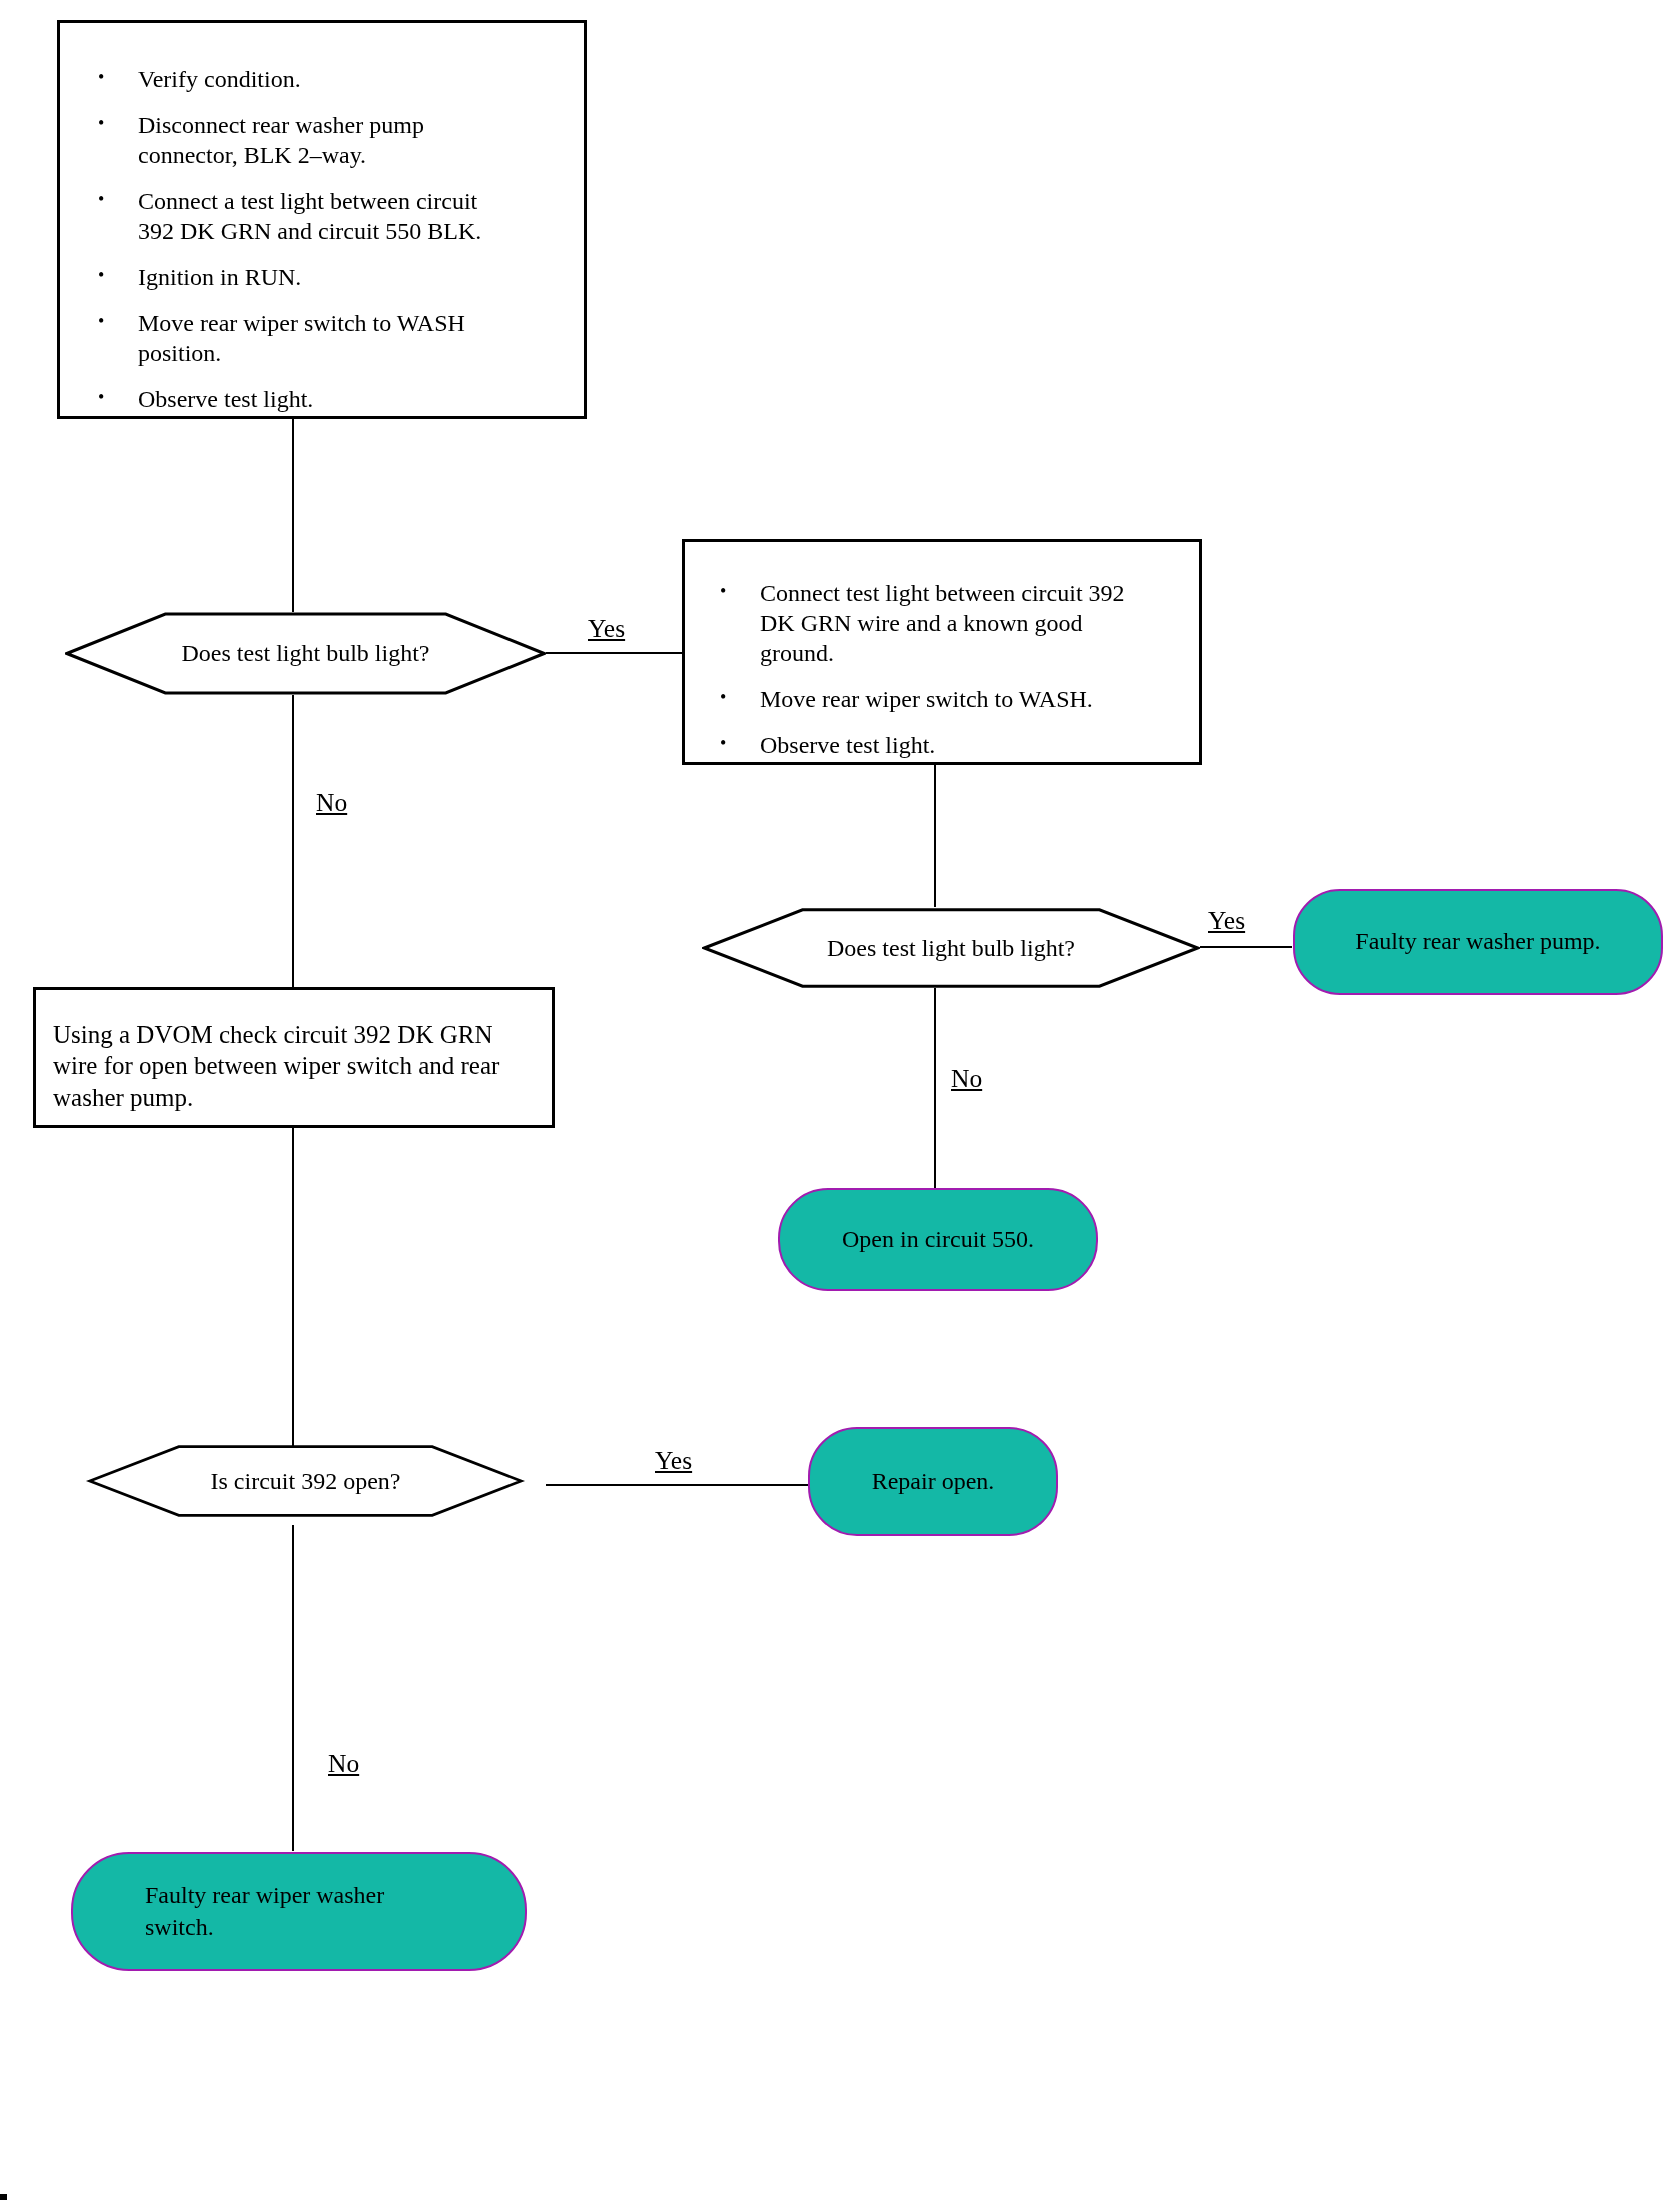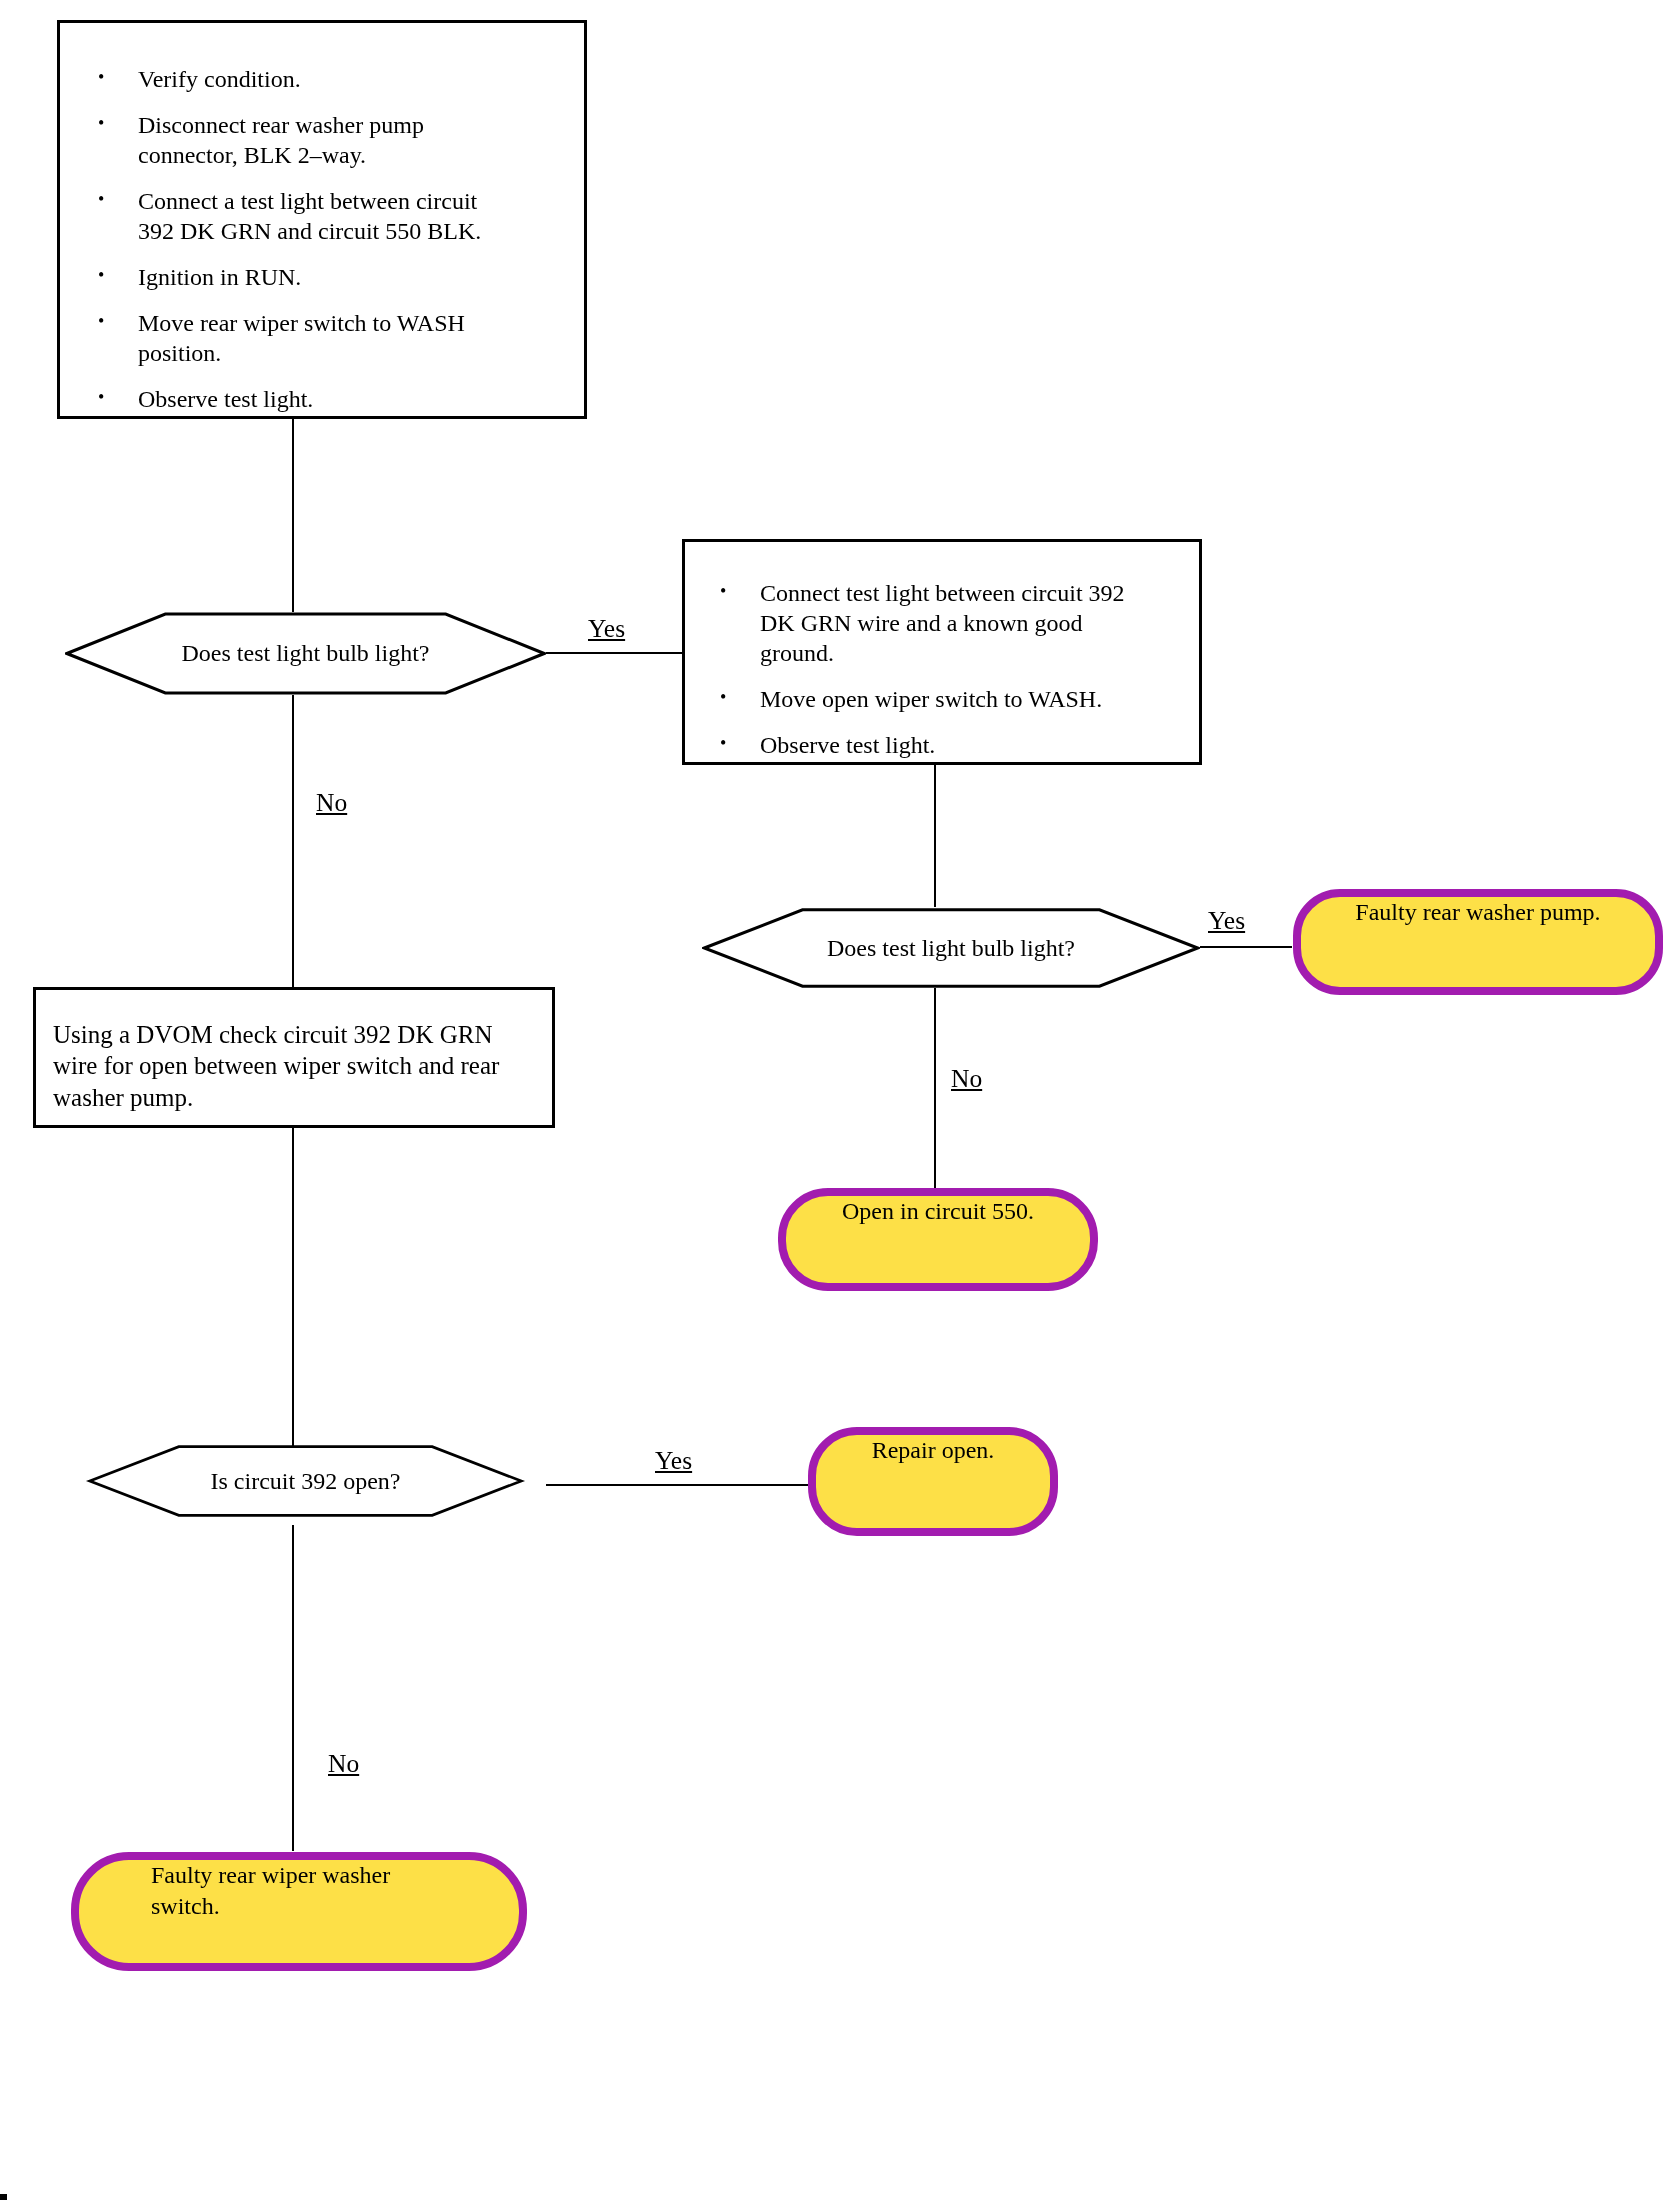--- a/index.html
+++ b/index.html
@@ -56,25 +56,25 @@
     left: 0; top: 0; right: 0; bottom: 0;
     display: flex;
     align-items: center;
     justify-content: center;
     font-size: 24px;
     text-align: center;
   }
   
   .stadium {
     position: absolute;
-    background: #fde047;
-    border: 8px solid #a21caf;
+    background: #14b8a6;
+    border: 2px solid #a21caf;
     box-sizing: border-box;
     display: flex;
-    align-items: flex-start;
+    align-items: center;
     justify-content: center;
     font-size: 24px;
     line-height: 1.3;
   }
   
   .edge-v {
     position: absolute;
     width: 1.8px;
     background: #000000;
   }
@@ -155,21 +155,21 @@
 
   <div class="node-box" style="left:682px; top:539px; width:520px; height:226px; padding:36px 14.6px 0 35px;">
     <div class="bullet-row">
       <span class="bullet-marker">•</span>
       <span class="bullet-text">Connect test light between circuit 392
 DK GRN wire and a known good
 ground.</span>
     </div>
     <div class="bullet-row">
       <span class="bullet-marker">•</span>
-      <span class="bullet-text">Move open wiper switch to WASH.</span>
+      <span class="bullet-text">Move rear wiper switch to WASH.</span>
     </div>
     <div class="bullet-row">
       <span class="bullet-marker">•</span>
       <span class="bullet-text">Observe test light.</span>
     </div>
   </div>
 
   <div class="hex-node" style="left:702px; top:908px; width:498px; height:80px;">
     <svg class="hex-svg" viewBox="0 0 820 132">
       <polygon points="3,66 165,3 655,3 817,66 655,129 165,129" fill="#ffffff" stroke="#000000" stroke-width="5"></polygon>

